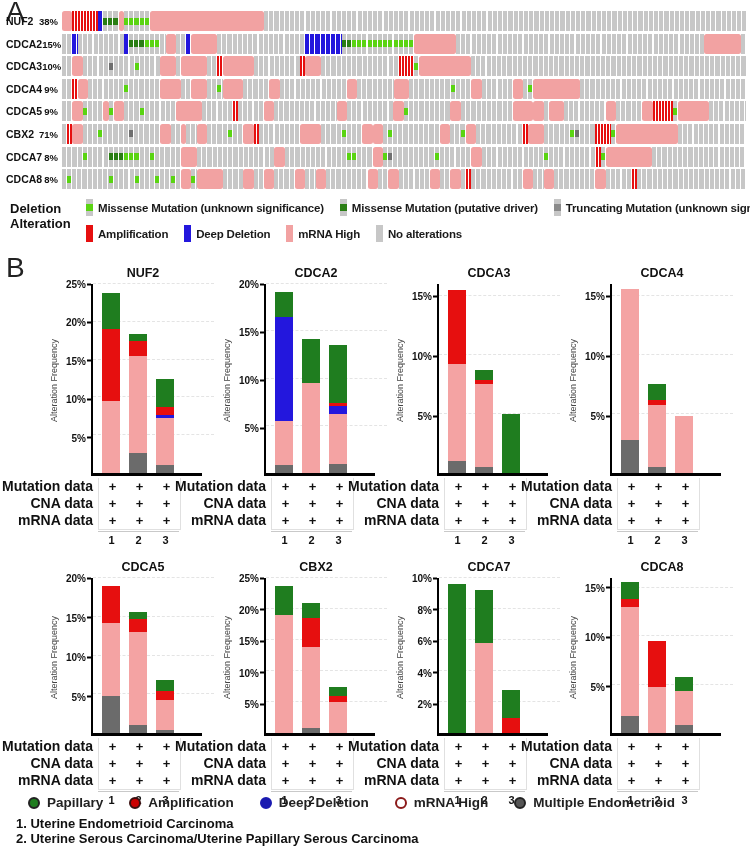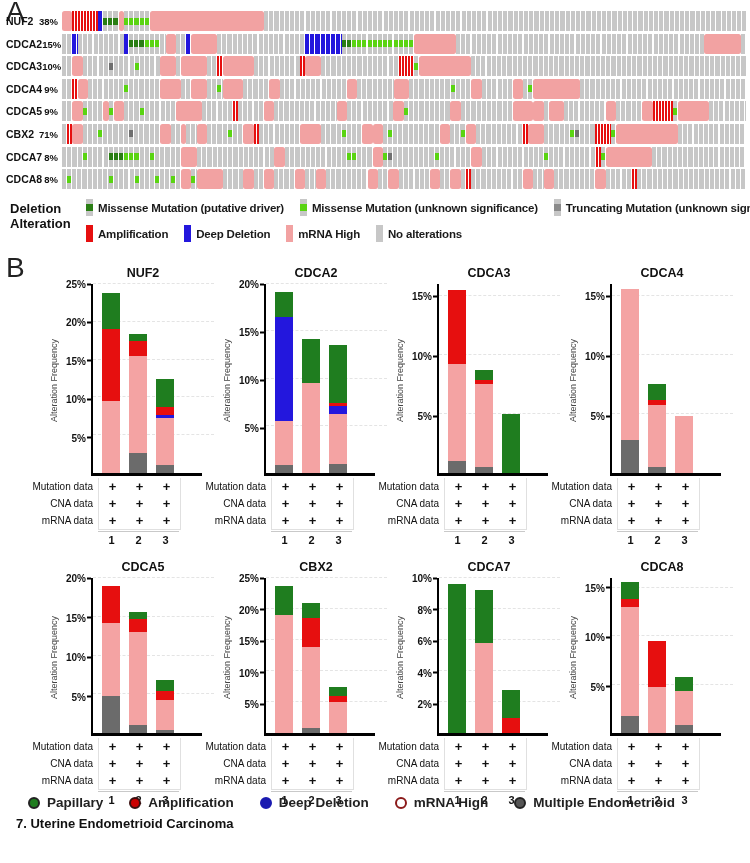--- a/index.html
+++ b/index.html
@@ -58,21 +58,21 @@
   .c-tick{position:absolute;right:0;display:flex;align-items:center;gap:1px;transform:translateY(50%);}
   .c-ticklab{font-size:10px;font-weight:bold;}
   .c-tickmark{width:4px;height:2px;background:#000;display:inline-block;}
   .c-plot{position:relative;width:100px;border-left:2px solid #000;border-bottom:3px solid #000;
           display:flex;align-items:flex-end;gap:9px;padding-left:9px;box-sizing:content-box;}
   .c-grid{position:absolute;left:0;right:-12px;border-top:1px dashed #e4e4e4;}
   .c-bar{width:18px;height:100%;display:flex;flex-direction:column-reverse;flex:none;position:relative;}
   .c-seg{width:100%;flex:none;}
   .c-ptable{display:flex;margin-top:2px;margin-left:-5px;}
   .c-plabels{width:55px;display:flex;flex-direction:column;}
-  .c-plabel{height:17px;line-height:17px;text-align:right;direction:rtl;font-size:10px;font-weight:normal;
+  .c-plabel{height:17px;line-height:17px;text-align:right;direction:rtl;font-size:14px;font-weight:bold;
             white-space:nowrap;padding-right:5px;}
   .c-pbox{display:grid;grid-template-columns:repeat(3,27px);grid-auto-rows:17px;
           border:1px solid #e0e0e0;border-top:none;}
   .c-plus{text-align:center;font-weight:900;font-size:13px;line-height:17px;}
   .c-nums{margin-left:50px;width:81px;display:grid;grid-template-columns:repeat(3,27px);
           border-top:1px solid #c9c9c9;margin-top:1px;}
   .c-num{text-align:center;font-weight:bold;font-size:11px;padding-top:2px;}
 
   
   .bottom-legend{position:absolute;left:28px;top:795px;display:flex;gap:26px;align-items:center;}
@@ -375,26 +375,26 @@
           <div class="seg seg-g" style="width: 15.9091%;"></div>
         </div>
       </div>
     </div>
 
   <div class="galt">
     <div class="galt-title">Deletion Alteration</div>
     <div class="galt-rows">
         <div class="galt-row">
           <div class="galt-item">
+            <span class="sw sw-missense_unknown"></span>
+            <span class="galt-text">Missense Mutation (unknown significance)</span>
+          </div>
+          <div class="galt-item">
             <span class="sw sw-missense_driver"></span>
             <span class="galt-text">Missense Mutation (putative driver)</span>
-          </div>
-          <div class="galt-item">
-            <span class="sw sw-missense_unknown"></span>
-            <span class="galt-text">Missense Mutation (unknown significance)</span>
           </div>
           <div class="galt-item">
             <span class="sw sw-truncating"></span>
             <span class="galt-text">Truncating Mutation (unknown significance)</span>
           </div>
         </div>
         <div class="galt-row">
           <div class="galt-item">
             <span class="sw sw-amplification"></span>
             <span class="galt-text">Amplification</span>
@@ -979,15 +979,16 @@
       <div class="bl-item">
         <span class="bl-dot" style="background: rgb(255, 255, 255); border-color: rgb(139, 26, 26);"></span>
         <span class="bl-text">mRNA High</span>
       </div>
       <div class="bl-item">
         <span class="bl-dot" style="background: rgb(85, 85, 85); border-color: rgb(34, 34, 34);"></span>
         <span class="bl-text">Multiple Endometrioid</span>
       </div>
     </div>
   <div class="footnotes">
-      <div class="fn-line">7. Uterine Endometrioid Carcinoma</div>
+      <div class="fn-line">1. Uterine Endometrioid Carcinoma</div>
+      <div class="fn-line">2. Uterine Serous Carcinoma/Uterine Papillary Serous Carcinoma</div>
     </div>
 </div>
 
 </body></html>

